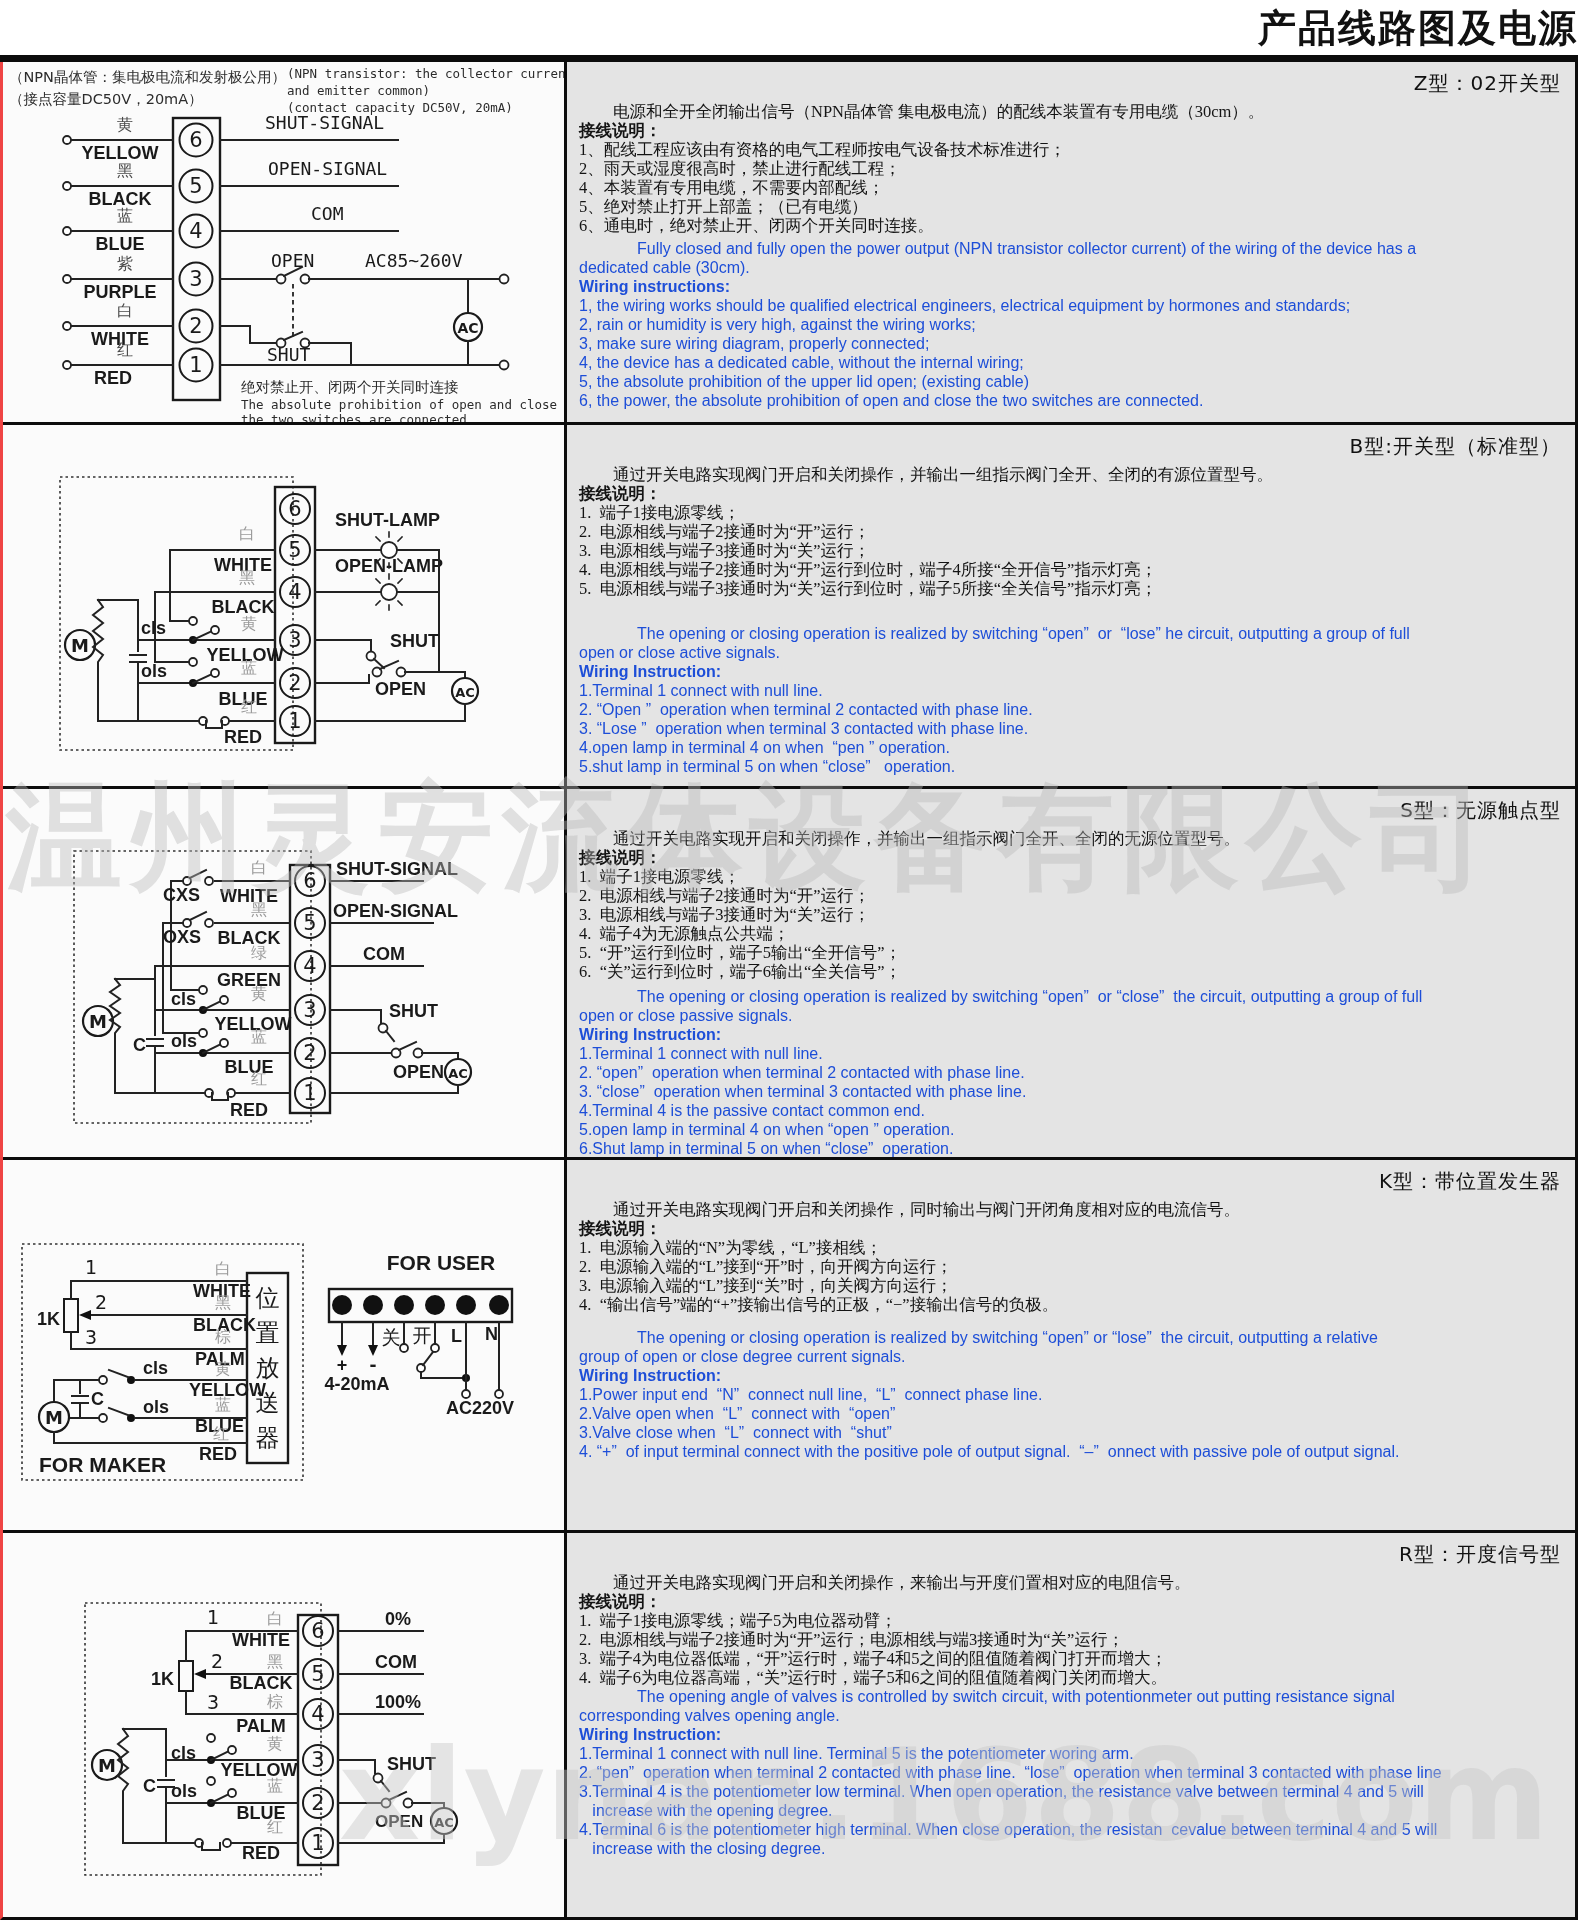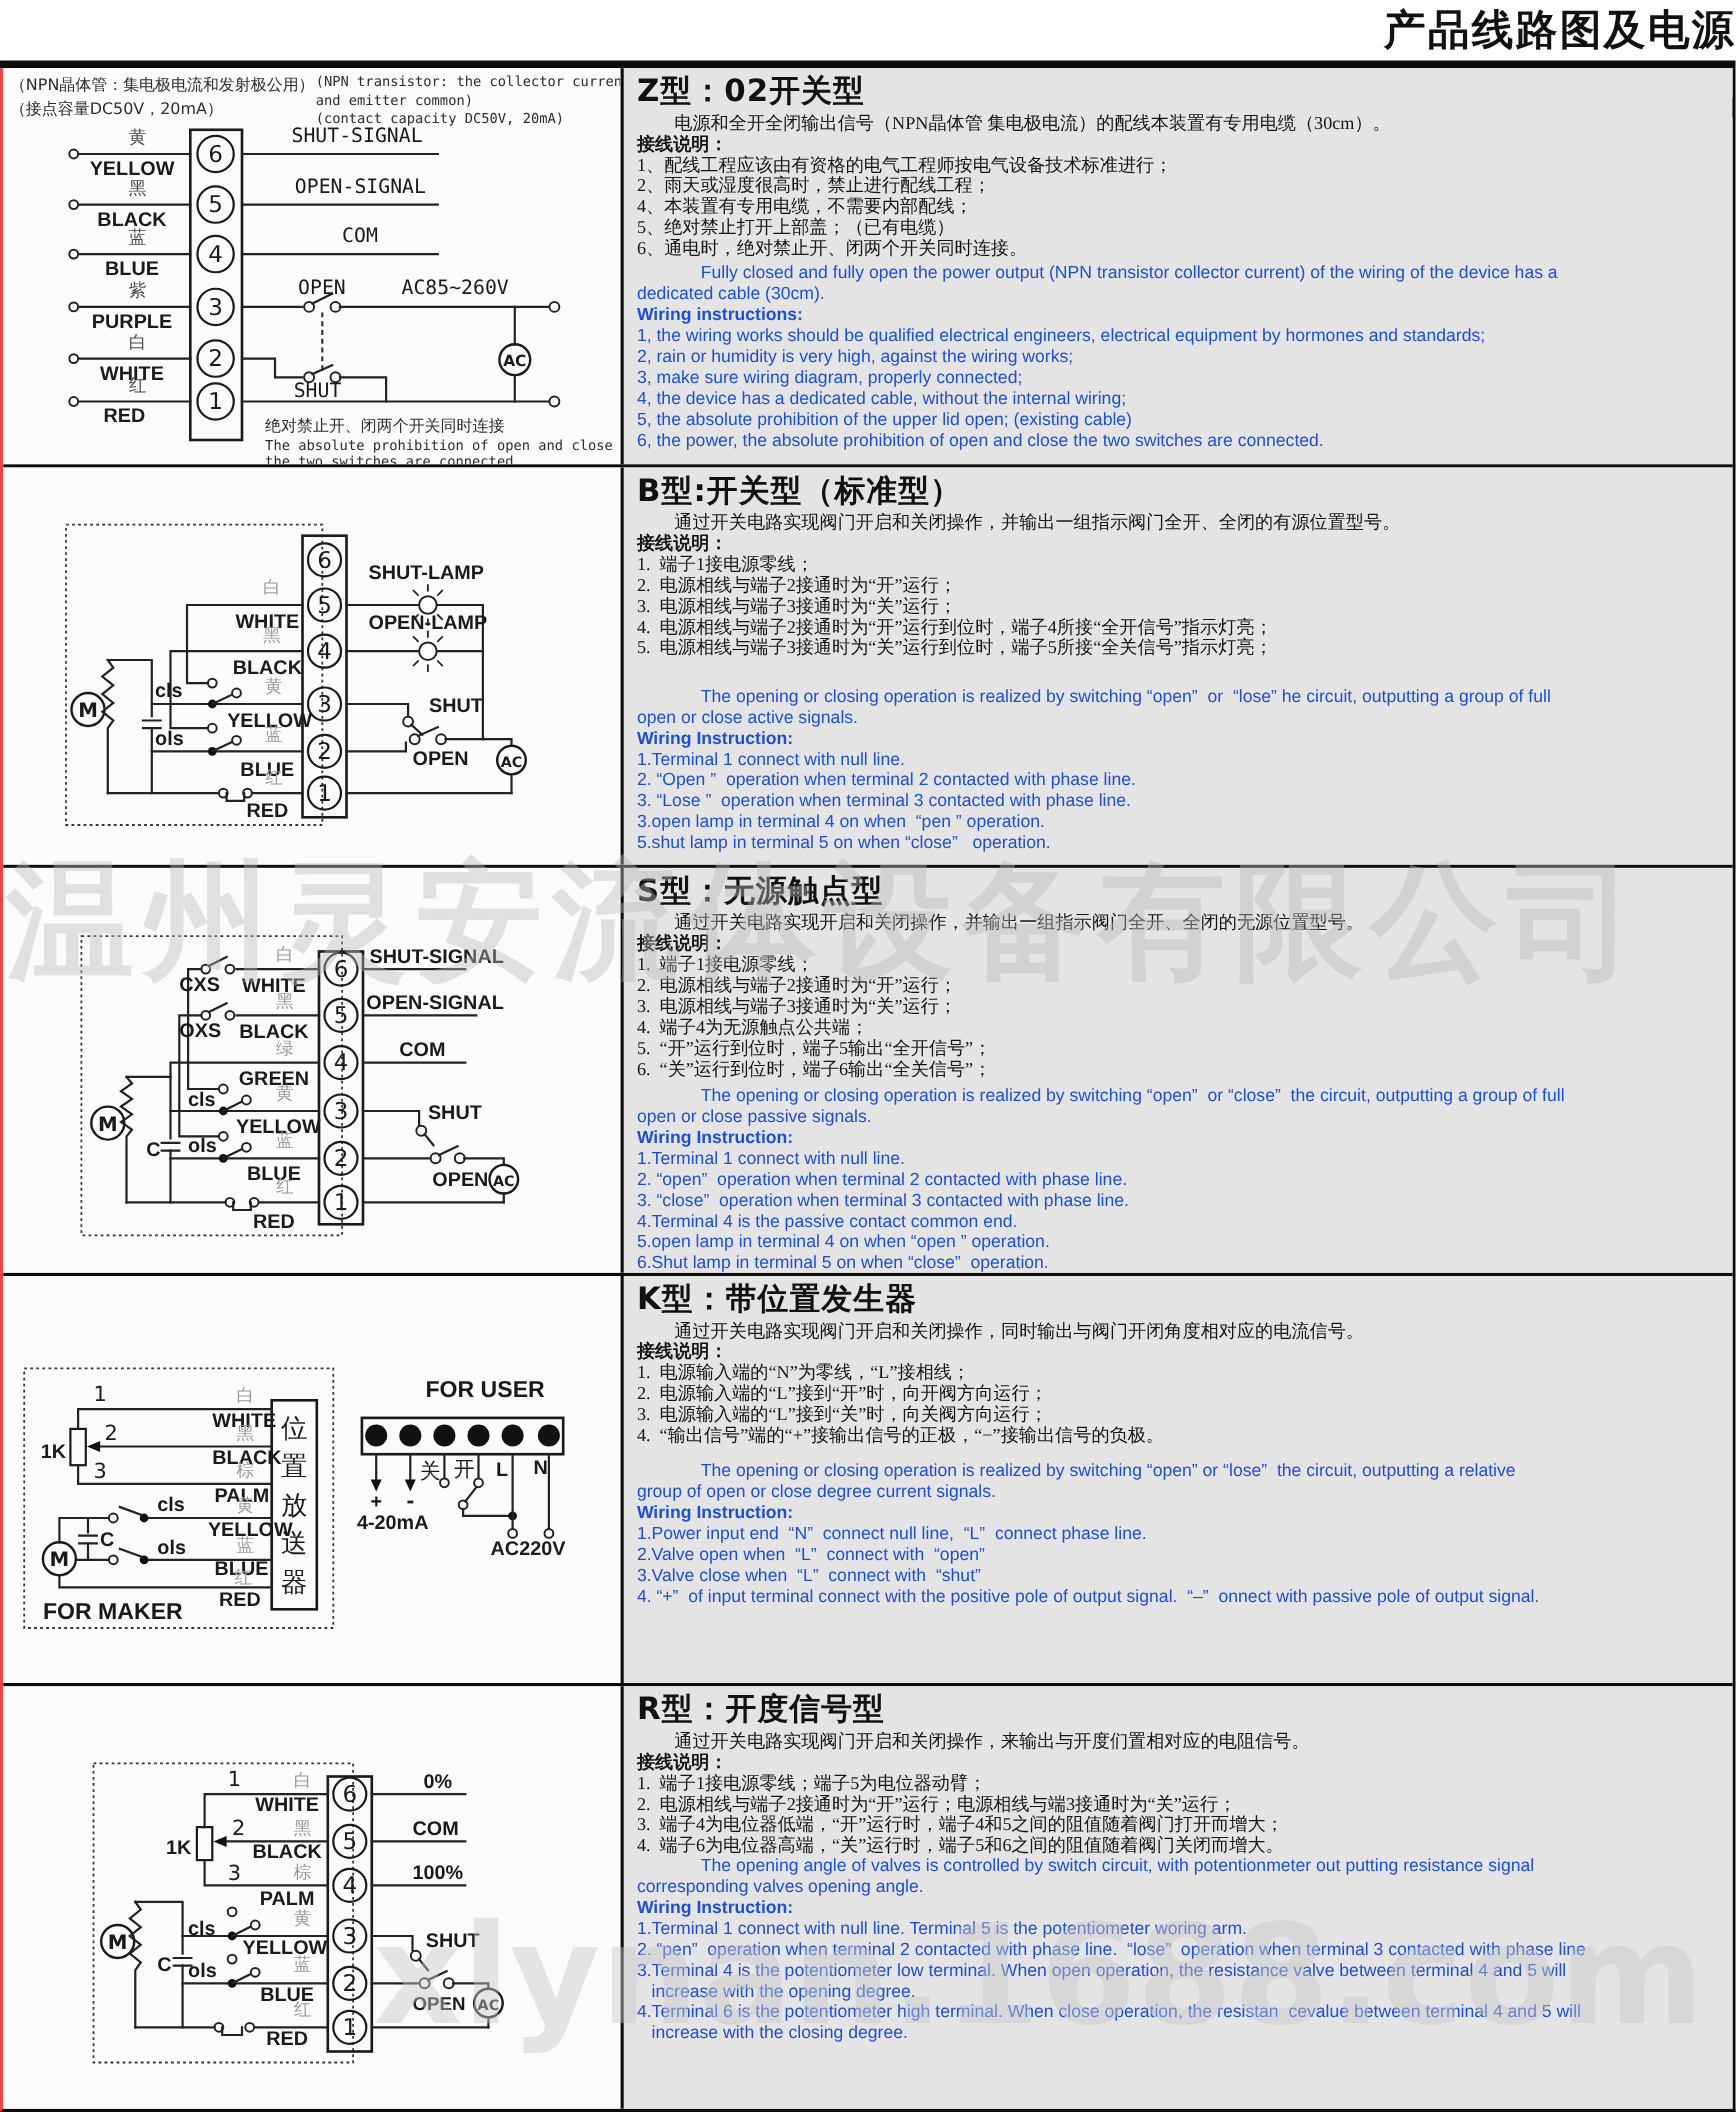--- a/index.html
+++ b/index.html
@@ -7,21 +7,21 @@
         font-family:"Liberation Sans",sans-serif;color:#111;}
   .hdr{height:55px;display:flex;align-items:flex-end;gap:26px;padding:6px 0 2px 8px;box-sizing:border-box;flex-direction:column;}
   .hdr .zh-title{font-size:38px;font-weight:bold;letter-spacing:2px;line-height:44px;}
   .hdr .en-title{font-size:27px;font-weight:bold;line-height:38px;letter-spacing:0px;}
   .hbar{height:7px;background:#0c0c0c;}
   .content{position:relative;border-left:3px solid #ef4444;border-right:3px solid #0c0c0c;border-bottom:3px solid #0c0c0c;box-sizing:border-box;}
   .row{display:grid;grid-template-columns:561px 1fr;border-bottom:3px solid #0c0c0c;}
   .row:last-child{border-bottom:none;}
   .dleft{position:relative;background:#fbfbfb;overflow:hidden;}
   .rcell{background:#e4e4e4;border-left:3px solid #0c0c0c;padding:4px 14px 0 12px;overflow:hidden;}
-  .rcell h2{margin:0 0 2px 0;font-size:28px;line-height:34px;font-weight:bold;letter-spacing:1px;font-family:"DejaVu Sans",sans-serif;}
+  .rcell h2{margin:0 0 2px 0;font-size:20px;line-height:34px;font-weight:normal;letter-spacing:1px;font-family:"DejaVu Sans",sans-serif;text-align:right;}
   .zh{font-size:16.5px;line-height:19px;white-space:pre-wrap;font-family:Liberation Serif, serif;color:#141414;}
   .en{font-size:16px;line-height:19px;white-space:pre-wrap;color:#1d4ed8;}
   .bold{font-weight:bold;}
   .ind{text-indent:34px;}
   .ind2{text-indent:58px;}
   .gap4{height:4px}.gap6{height:6px}.gap14{height:14px}.gap26{height:26px}
   
   svg{display:block;}
   svg text{font-family:"DejaVu Sans",sans-serif;fill:#1a1a1a;}
   .w{stroke:#222;stroke-width:2;fill:none;stroke-linecap:square;}
@@ -277,21 +277,21 @@
         <div class="zh">3.  电源相线与端子3接通时为“关”运行；</div>
         <div class="zh">4.  电源相线与端子2接通时为“开”运行到位时，端子4所接“全开信号”指示灯亮；</div>
         <div class="zh">5.  电源相线与端子3接通时为“关”运行到位时，端子5所接“全关信号”指示灯亮；</div>
         <div class="gap26"></div>
         <div class="en ind2">The opening or closing operation is realized by switching “open”  or  “lose” he circuit, outputting a group of full</div>
         <div class="en">open or close active signals.</div>
         <div class="en bold">Wiring Instruction:</div>
         <div class="en">1.Terminal 1 connect with null line.</div>
         <div class="en">2. “Open ”  operation when terminal 2 contacted with phase line.</div>
         <div class="en">3. “Lose ”  operation when terminal 3 contacted with phase line.</div>
-        <div class="en">3.open lamp in terminal 4 on when  “pen ” operation.</div>
+        <div class="en">4.open lamp in terminal 4 on when  “pen ” operation.</div>
         <div class="en">5.shut lamp in terminal 5 on when “close”   operation.</div>
       </div>
     </div>
 
     <div class="row" style="height:368px">
       <div class="dleft">
         <svg width="561" height="368" viewBox="0 0 561 368">
           <rect class="dashbox" x="71" y="62" width="237" height="272"></rect>
           <g>
             <rect class="bx" x="287" y="76" width="40" height="248"></rect>

